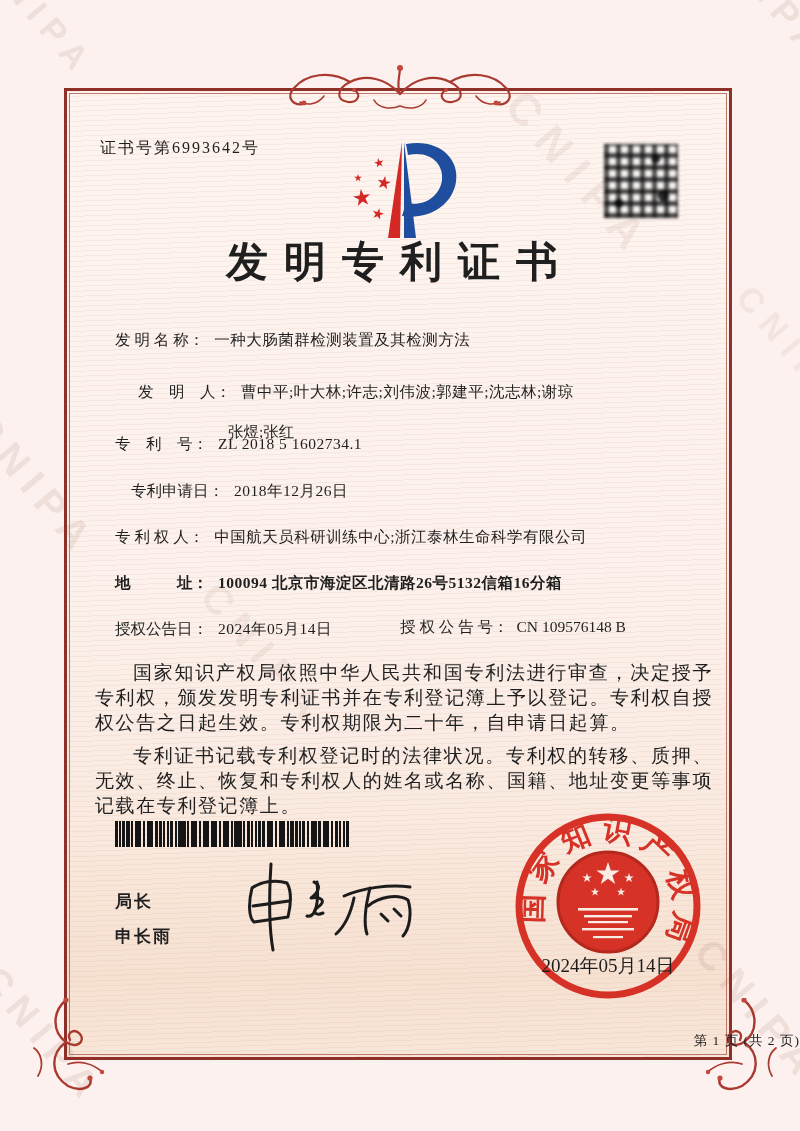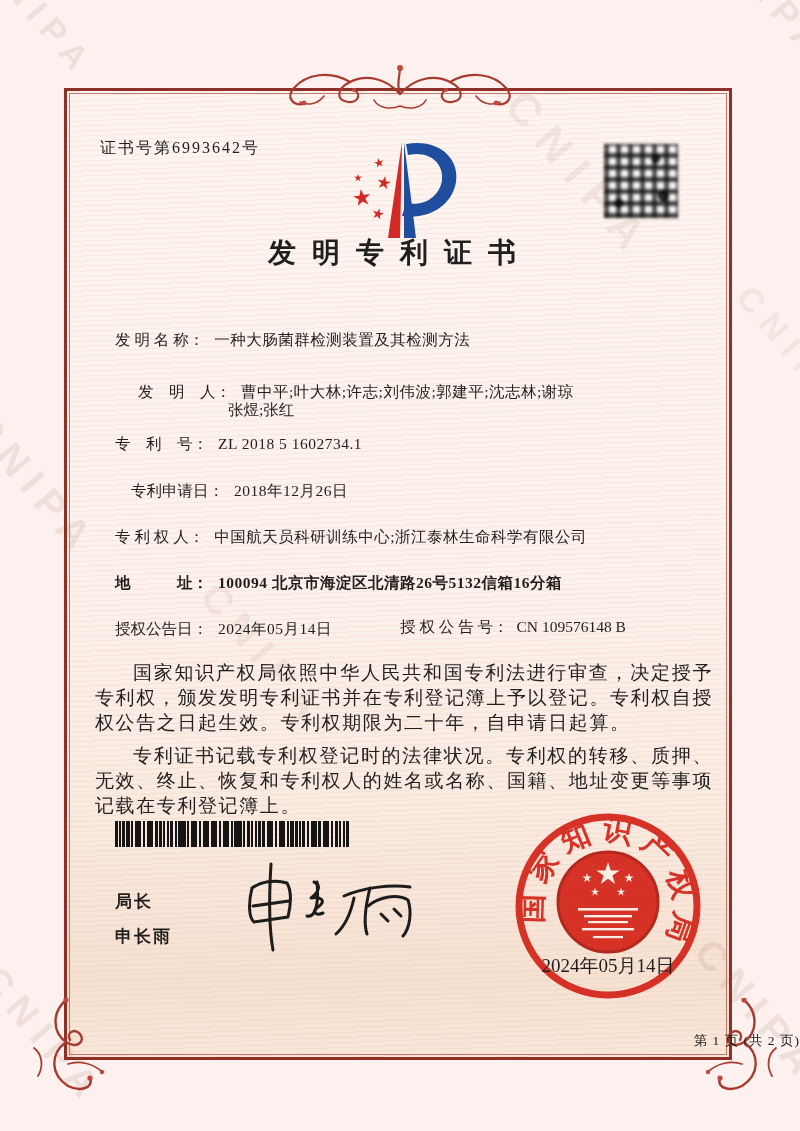--- a/index.html
+++ b/index.html
@@ -65,27 +65,27 @@
     background:
       radial-gradient(circle at 20% 80%, rgba(0,0,0,.9) 0 4px, transparent 5px),
       radial-gradient(circle at 80% 70%, rgba(0,0,0,.85) 0 5px, transparent 6px),
       radial-gradient(circle at 70% 20%, rgba(0,0,0,.8) 0 4px, transparent 5px),
       repeating-linear-gradient(0deg, rgba(10,10,10,.75) 0 5px, rgba(255,255,255,0) 5px 12px),
       repeating-linear-gradient(90deg, rgba(10,10,10,.7) 0 5px, rgba(250,248,248,.9) 5px 12px);
     filter:blur(1.6px) contrast(.95);
   }
   .title{
     position:absolute;left:0;top:234px;width:800px;text-align:center;
-    font-size:28px;font-weight:bold;letter-spacing:16px;
+    font-size:42px;font-weight:bold;letter-spacing:16px;
   }
   .row{position:absolute;left:115px;font-size:15.5px;line-height:24px;white-space:nowrap;}
   .row .lbl{display:inline-block;text-align:center;}
   .row .val{margin-left:10px;letter-spacing:0.5px;}
   .val2{position:absolute;left:228px;font-size:15.5px;}
-  .r1{top:328px;} .r2{top:380px;margin-left:23px;} .r2b{top:400px;} .r3{top:432px;}
+  .r1{top:328px;} .r2{top:380px;margin-left:23px;} .r2b{top:422px;} .r3{top:432px;}
   .r4{top:479px;margin-left:16px;} .r5{top:525px;} .r6{top:571px;font-weight:bold;} .r7{top:617px;}
   .r7b{position:absolute;left:400px;top:617px;font-size:15.5px;white-space:nowrap;}
   .r7b .val{margin-left:8px;}
 
   .paras{position:absolute;left:95px;top:660px;width:618px;}
   .paras p{
     margin:0 0 8px 0;font-size:19px;line-height:25px;
     text-indent:2em;text-align:justify;letter-spacing:1.6px;
   }
 

